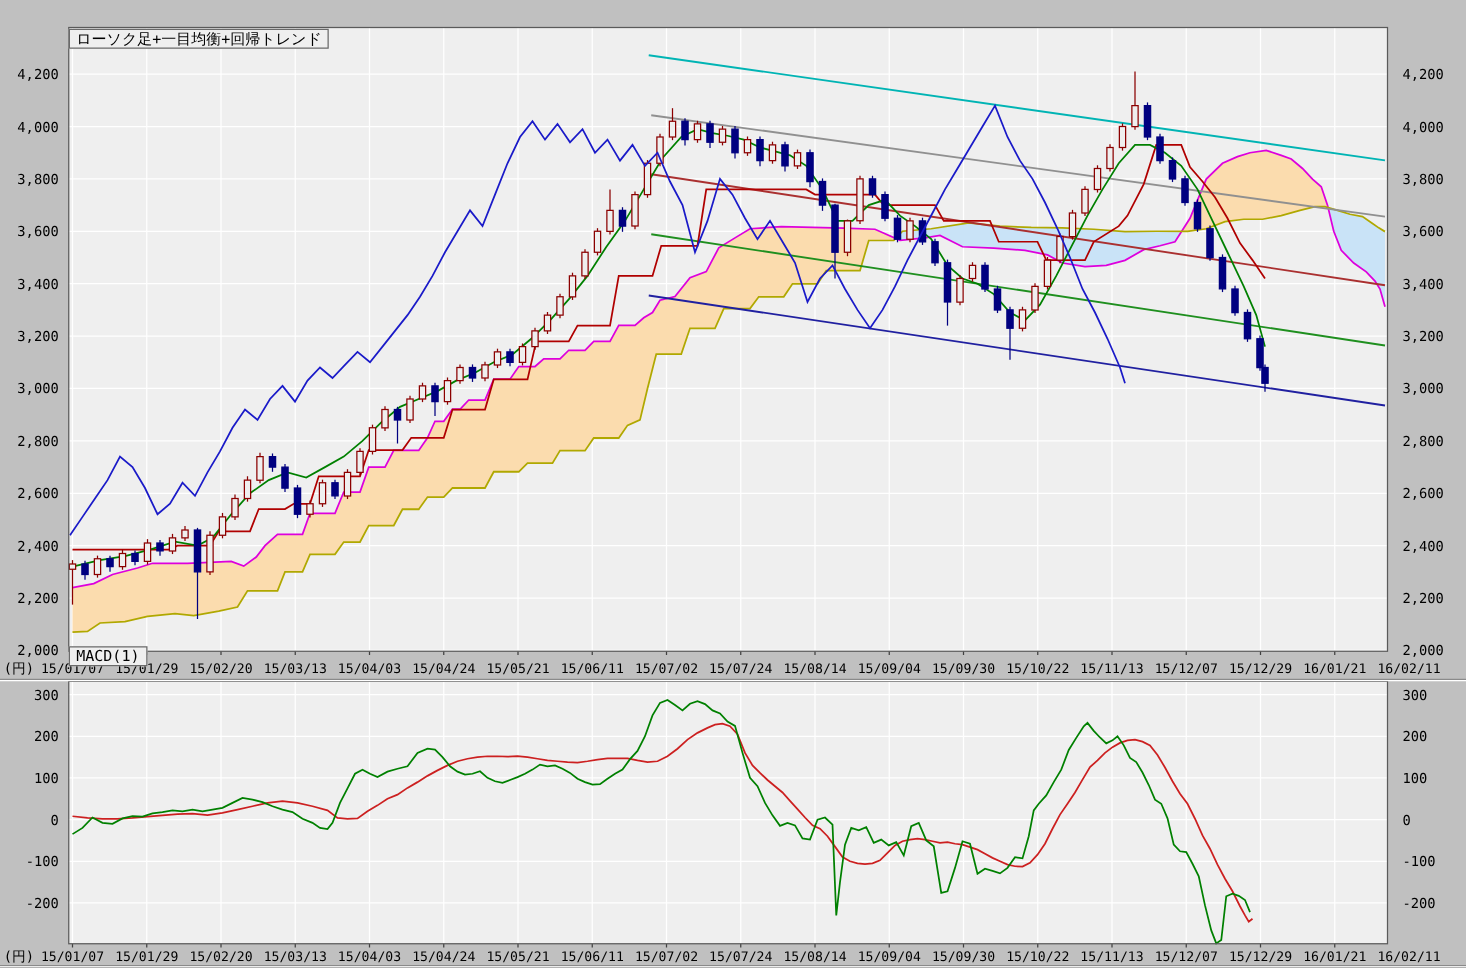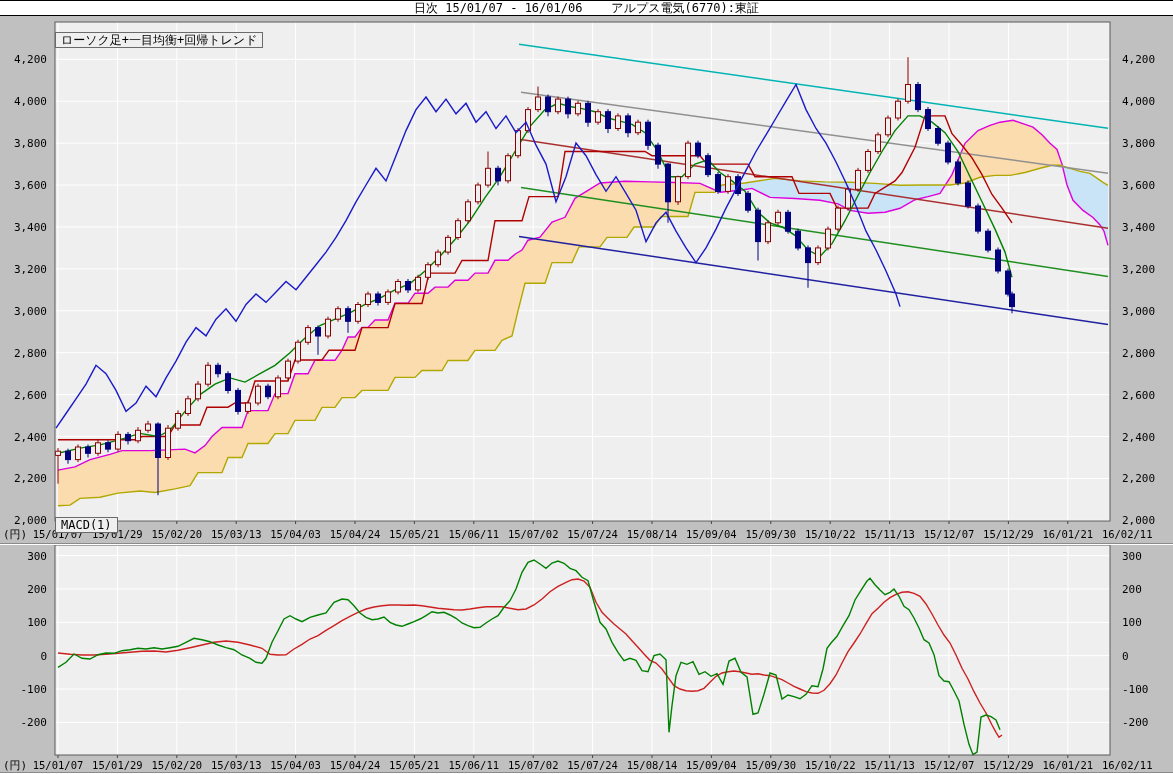--- a/index.html
+++ b/index.html
@@ -3,30 +3,29 @@
 <meta charset="utf-8">
 <style>
   html,body{margin:0;padding:0;background:#888;}
   #win{position:relative;width:1173px;height:774px;background:#c0c0c0;overflow:hidden;
        font-family:"DejaVu Sans Mono","Liberation Mono",monospace;}
   #titlebar{position:absolute;left:0;top:0;width:1173px;height:16px;background:#ffffff;
        border-top:1px solid #000;border-bottom:1px solid #000;box-sizing:border-box;
        text-align:center;font-size:12px;line-height:14px;color:#000;white-space:pre;}
   .badge{position:absolute;background:#efefef;border:1px solid #6a6a6a;color:#000;
        font-size:12px;line-height:14px;padding:0 5px;white-space:pre;}
-  #badge-main{left:55px;top:32px;}
+  #badge-main{left:55px;top:23px;}
   #badge-macd{left:55px;top:517px;}
   svg{position:absolute;left:0;top:0;}
   svg text{font-family:"DejaVu Sans Mono","Liberation Mono",monospace;fill:#000;}
 </style>
 </head>
 <body>
 
 <div id="win">
-  <div id="titlebar">日次 15/01/07 - 16/01/06    アルプス電気(6770):東証</div>
   <svg id="chart" width="1173" height="774" viewBox="0 0 1173 774">
       <rect x="55" y="22" width="1055" height="499" fill="#efefef"></rect>
       <line x1="55" y1="59.3044939101218" x2="1110" y2="59.3044939101218" stroke="#ffffff" stroke-width="1"></line>
       <line x1="55" y1="101.21965560688787" x2="1110" y2="101.21965560688787" stroke="#ffffff" stroke-width="1"></line>
       <line x1="55" y1="143.13481730365393" x2="1110" y2="143.13481730365393" stroke="#ffffff" stroke-width="1"></line>
       <line x1="55" y1="185.04997900042" x2="1110" y2="185.04997900042" stroke="#ffffff" stroke-width="1"></line>
       <line x1="55" y1="226.96514069718606" x2="1110" y2="226.96514069718606" stroke="#ffffff" stroke-width="1"></line>
       <line x1="55" y1="268.8803023939521" x2="1110" y2="268.8803023939521" stroke="#ffffff" stroke-width="1"></line>
       <line x1="55" y1="310.7954640907182" x2="1110" y2="310.7954640907182" stroke="#ffffff" stroke-width="1"></line>
       <line x1="55" y1="352.7106257874843" x2="1110" y2="352.7106257874843" stroke="#ffffff" stroke-width="1"></line>

